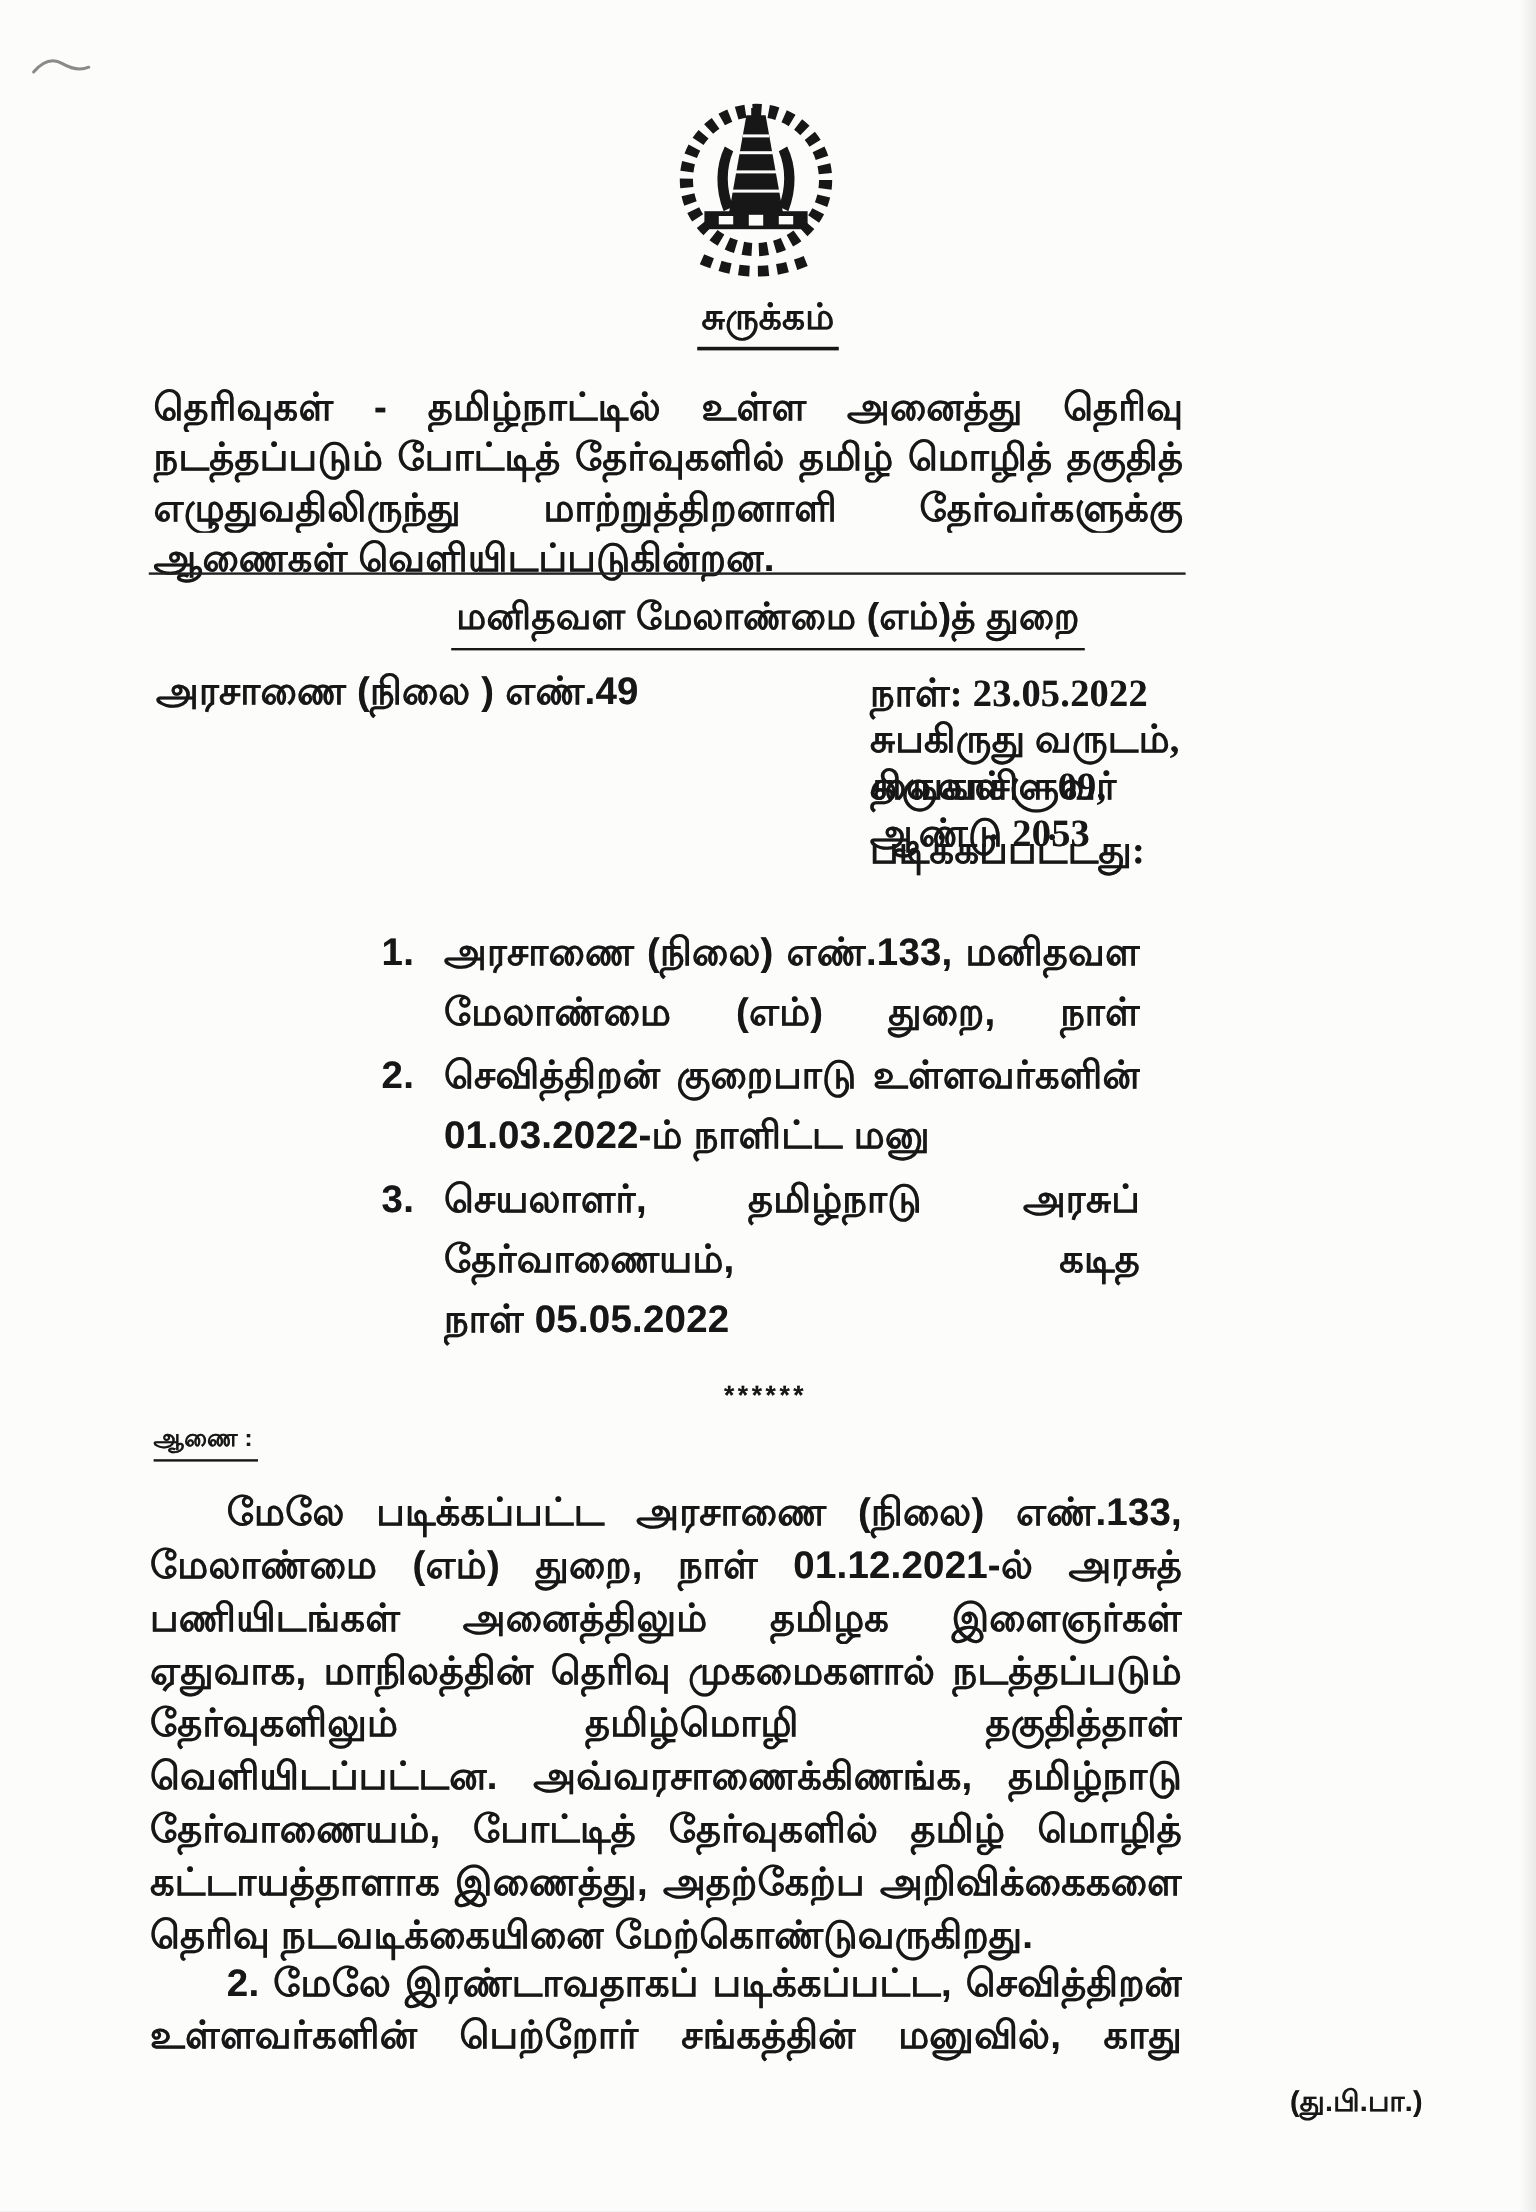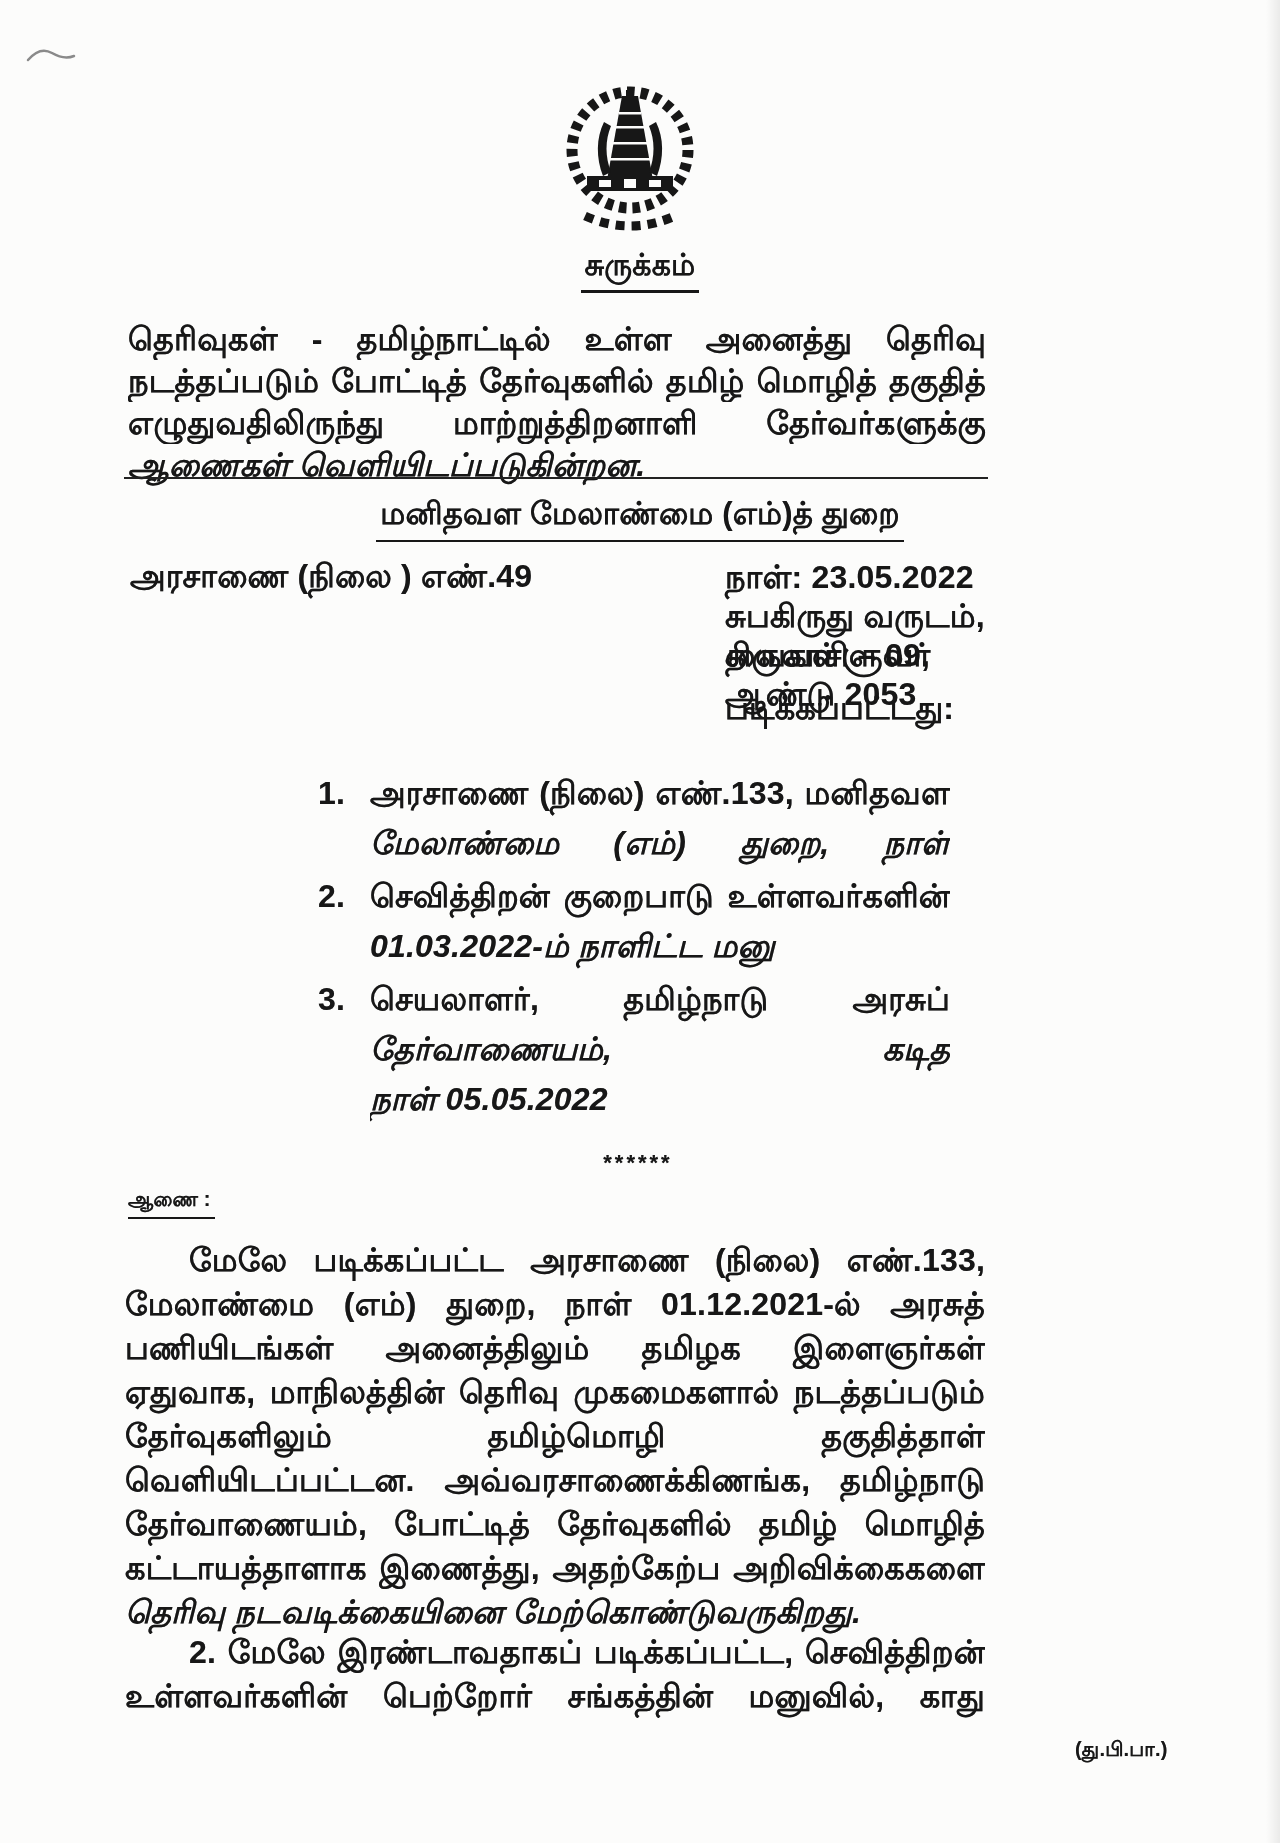--- a/index.html
+++ b/index.html
@@ -16,27 +16,27 @@
   .edge-shade{
     position:absolute;right:0;top:0;width:14px;height:100%;
     background:linear-gradient(to right, rgba(0,0,0,0), rgba(0,0,0,0.07));
   }
   .scan-text{
     font-weight:600;
     text-shadow:0 0 0.5px rgba(0,0,0,0.45);
     letter-spacing:0.2px;
   }
   .t26{font-size:32px;}
-  .t24{font-size:20px;}
+  .t24{font-size:24px;}
   .line{
     height:42px;line-height:42px;
     text-align:justify;text-align-last:justify;
     overflow:hidden;white-space:normal;
   }
-  .line.last{text-align-last:left;font-style:italic;}
+  .line.last{text-align-last:left;}
   .line.indent{text-indent:64px;}
   .bodyline{height:44px;line-height:44px;}
   .title-underline{
     display:inline-block;
     border-bottom:3px solid #171717;
     padding:0 4px 4px 4px;
     font-weight:700;
   }
   .center-row{left:0;top:0;width:1280px;text-align:center;}
   .rule{background:#222;height:2px;}
@@ -91,21 +91,21 @@
   </div>
 
   <div class="abs rule" style="left:124px;top:477px;width:864px;"></div>
 
   <div class="abs center-row scan-text" style="top:496px;font-size:31px;">
     <span class="title-underline" style="border-bottom-width:2px;">மனிதவள மேலாண்மை (எம்)த் துறை</span>
   </div>
 
   <div class="abs scan-text t26" style="left:130px;top:558px;">அரசாணை (நிலை ) எண்.49</div>
 
-  <div class="abs scan-text t26" style="left:725px;top:558px;width:280px;">
+  <div class="abs scan-text t26" style="left:725px;top:558px;width:280px;font-family:Liberation Serif, serif;">
     <div class="meta-line">நாள்: 23.05.2022</div>
     <div class="meta-line">சுபகிருது வருடம், வைகாசி – 09,</div>
     <div class="meta-line">திருவள்ளுவர் ஆண்டு 2053</div>
     <div class="meta-line" style="margin-top:14px;">படிக்கப்பட்டது:</div>
   </div>
 
   <div class="abs scan-text t26" style="left:318px;top:768px;width:632px;">
 
     <div class="read-item">
       <span class="rnum">1.</span>

